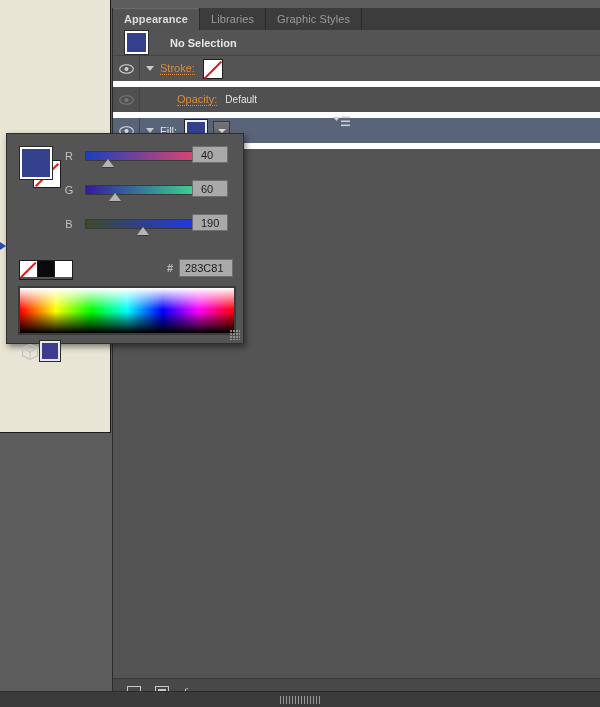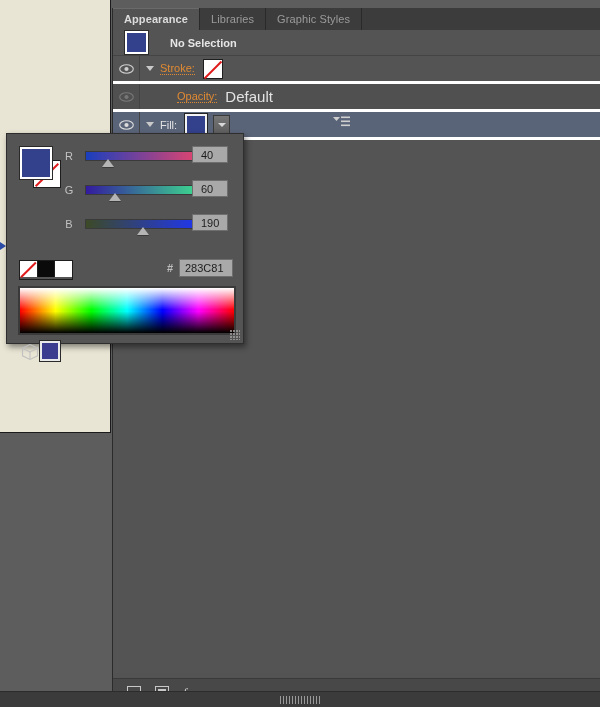--- a/index.html
+++ b/index.html
@@ -48,21 +48,21 @@
   }
   .tabbar-filler{flex:1;background:#3c3c3c;}
 
   .panel-body{
     position:absolute;left:0;top:22px;width:100%;bottom:34px;
     background:#545454;
   }
 
   .row{
     position:relative;height:25px;
-    border-bottom:3px solid #ffffff;
+    border-bottom:6px solid #ffffff;
     display:flex;align-items:center;
     color:#d4d4d4;
   }
   .row.header-row{background:#545454;border-bottom:1px solid #444;}
   .row.alt{background:#505050;}
   .row.selected{background:#5a6478;}
 
   .eye-cell{
     width:26px;height:100%;
     display:flex;align-items:center;justify-content:center;
@@ -78,21 +78,21 @@
     border-top:5px solid #c9c9c9;
   }
 
   .label-link{
     color:#e08a33;
     border-bottom:1px dotted #e08a33;
     line-height:12px;
     font-size:11px;
   }
   .label-plain{color:#e2e2e2;font-size:11px;}
-  .label-value{color:#e2e2e2;font-size:15px;margin-left:8px;}
+  .label-value{color:#e2e2e2;font-size:10px;margin-left:8px;}
 
   .thumb-nosel{
     width:19px;height:19px;background:#33408c;
     border:2px solid #ffffff;outline:1px solid #2c2c2c;
     margin-left:12px;flex:0 0 19px;
   }
   .nosel-text{margin-left:22px;font-weight:bold;color:#e6e6e6;font-size:11px;}
 
   .swatch-none{
     width:18px;height:18px;background:#fff;border:1px solid #1e1e1e;

